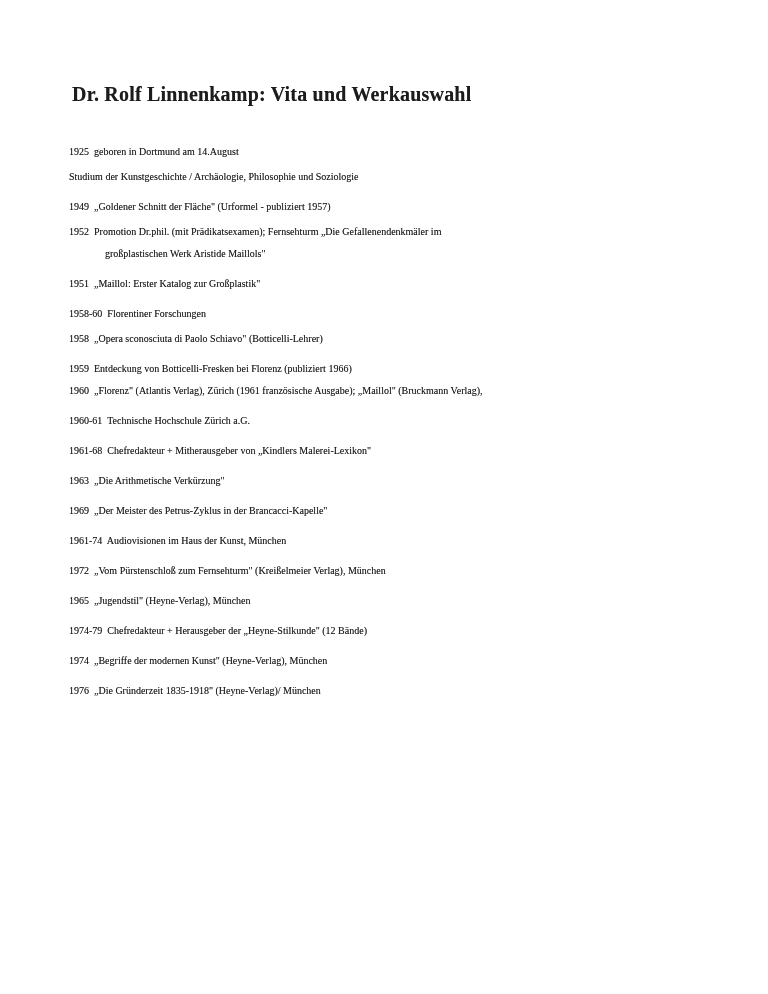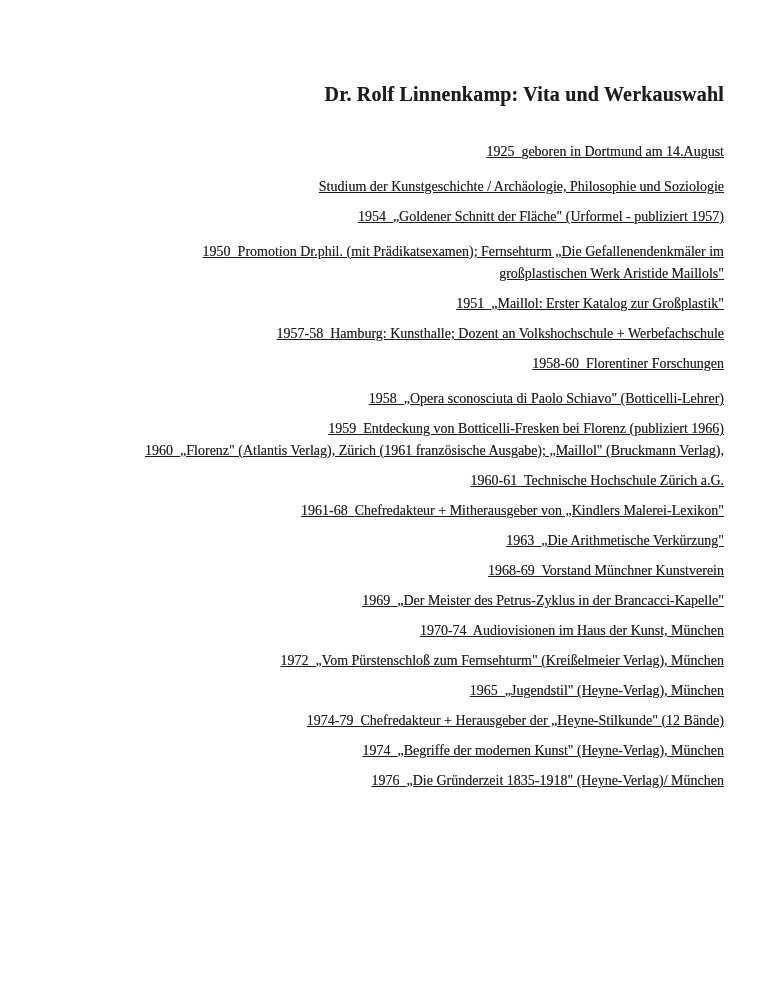--- a/index.html
+++ b/index.html
@@ -13,75 +13,70 @@
     overflow: hidden;
   }
   .page {
     box-sizing: border-box;
     width: 744px;
     height: 994px;
     padding: 82px 20px 0 69px;
     font-family: "Liberation Serif", "DejaVu Serif", serif;
     color: #1c1c1c;
     text-shadow: 0 0 0.5px rgba(40,40,40,0.55); 
-    text-align: right;
   }
   .title {
     font-size: 20px;
     line-height: 24px;
     font-weight: bold;
     letter-spacing: 0.2px;
     margin: 0 0 0 3px;
     white-space: pre;
   }
   .entries {
     margin-top: 35px;
   }
   .entry { margin-top: 8px; }
   .entry.start { margin-top: 0; }
-  .entry.semi  { margin-top: 13px; }
+  .entry.semi  { margin-top: 3px; }
   .entry.tight { margin-top: 0; }
   .line {
-    font-size: 14px;
+    font-size: 10px;
     line-height: 22px;
     white-space: pre;
-    text-decoration: underline;
   }
   .line.cont { padding-left: 36px; }
 </style>
 </head>
 <body>
 
 <div class="page">
   <h1 class="title">Dr. Rolf Linnenkamp: Vita und Werkauswahl</h1>
   <div class="entries" id="entries">
   <div class="entry start">
     <div class="line first"><span class="year">1925</span><span class="sep">  </span><span class="text">geboren in Dortmund am 14.August</span></div>
   </div>
 
   <div class="entry semi">
     <div class="line first"><span class="year"></span><span class="sep"></span><span class="text">Studium der Kunstgeschichte / Archäologie, Philosophie und Soziologie</span></div>
   </div>
 
   <div class="entry normal">
-    <div class="line first"><span class="year">1954</span><span class="sep">  </span><span class="text">„Goldener Schnitt der Fläche" (Urformel - publiziert 1957)</span></div>
+    <div class="line first"><span class="year">1949</span><span class="sep">  </span><span class="text">„Goldener Schnitt der Fläche" (Urformel - publiziert 1957)</span></div>
   </div>
 
   <div class="entry semi">
-    <div class="line first"><span class="year">1950</span><span class="sep">  </span><span class="text">Promotion Dr.phil. (mit Prädikatsexamen); Fernsehturm „Die Gefallenendenkmäler im</span></div>
+    <div class="line first"><span class="year">1952</span><span class="sep">  </span><span class="text">Promotion Dr.phil. (mit Prädikatsexamen); Fernsehturm „Die Gefallenendenkmäler im</span></div>
   <div class="line cont">großplastischen Werk Aristide Maillols"</div>
       </div>
 
   <div class="entry normal">
     <div class="line first"><span class="year">1951</span><span class="sep">  </span><span class="text">„Maillol: Erster Katalog zur Großplastik"</span></div>
   </div>
 
-  <div class="entry normal">
-    <div class="line first"><span class="year">1957-58</span><span class="sep">  </span><span class="text">Hamburg: Kunsthalle; Dozent an Volkshochschule + Werbefachschule</span></div>
-  </div>
 
   <div class="entry normal">
     <div class="line first"><span class="year">1958-60</span><span class="sep">  </span><span class="text">Florentiner Forschungen</span></div>
   </div>
 
   <div class="entry semi">
     <div class="line first"><span class="year">1958</span><span class="sep">  </span><span class="text">„Opera sconosciuta di Paolo Schiavo" (Botticelli-Lehrer)</span></div>
   </div>
 
   <div class="entry normal">
@@ -98,30 +93,27 @@
   </div>
 
   <div class="entry normal">
     <div class="line first"><span class="year">1961-68</span><span class="sep">  </span><span class="text">Chefredakteur + Mitherausgeber von „Kindlers Malerei-Lexikon"</span></div>
   </div>
 
   <div class="entry normal">
     <div class="line first"><span class="year">1963</span><span class="sep">  </span><span class="text">„Die Arithmetische Verkürzung"</span></div>
   </div>
 
-  <div class="entry normal">
-    <div class="line first"><span class="year">1968-69</span><span class="sep">  </span><span class="text">Vorstand Münchner Kunstverein</span></div>
-  </div>
 
   <div class="entry normal">
     <div class="line first"><span class="year">1969</span><span class="sep">  </span><span class="text">„Der Meister des Petrus-Zyklus in der Brancacci-Kapelle"</span></div>
   </div>
 
   <div class="entry normal">
-    <div class="line first"><span class="year">1970-74</span><span class="sep">  </span><span class="text">Audiovisionen im Haus der Kunst, München</span></div>
+    <div class="line first"><span class="year">1961-74</span><span class="sep">  </span><span class="text">Audiovisionen im Haus der Kunst, München</span></div>
   </div>
 
 
 
   <div class="entry normal">
     <div class="line first"><span class="year">1972</span><span class="sep">  </span><span class="text">„Vom Pürstenschloß zum Fernsehturm" (Kreißelmeier Verlag), München</span></div>
   </div>
 
   <div class="entry normal">
     <div class="line first"><span class="year">1965</span><span class="sep">  </span><span class="text">„Jugendstil" (Heyne-Verlag), München</span></div>

